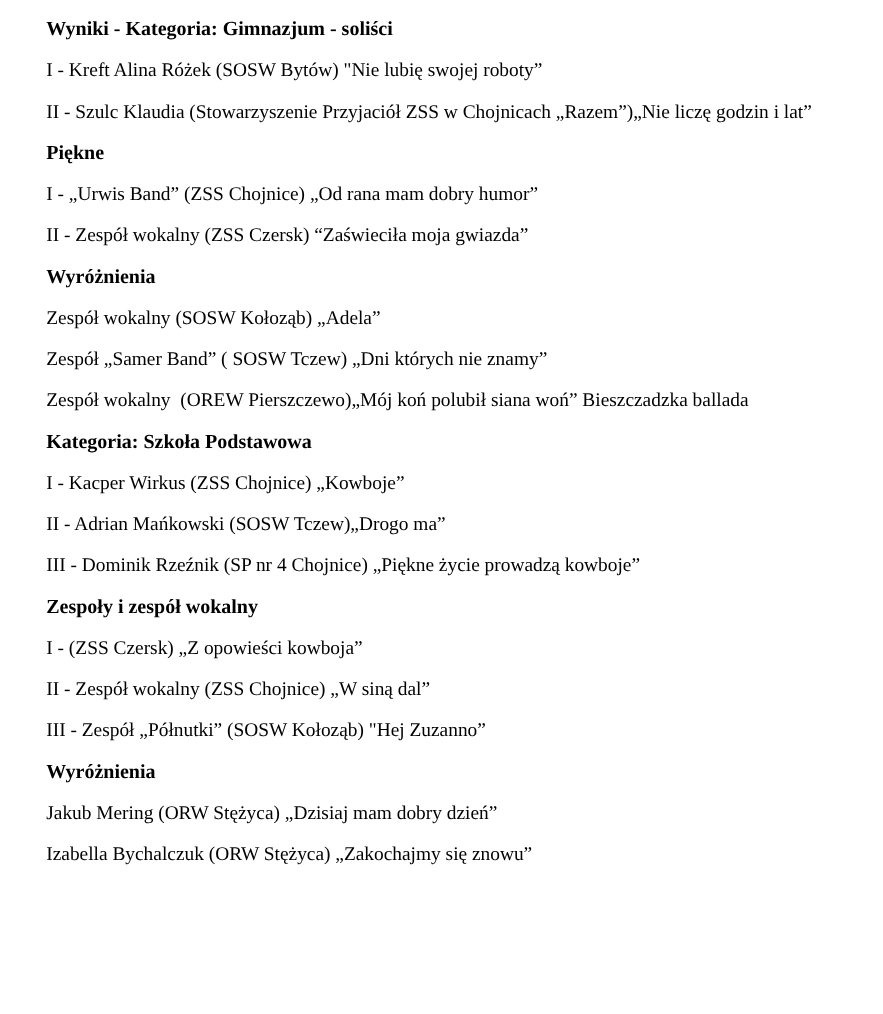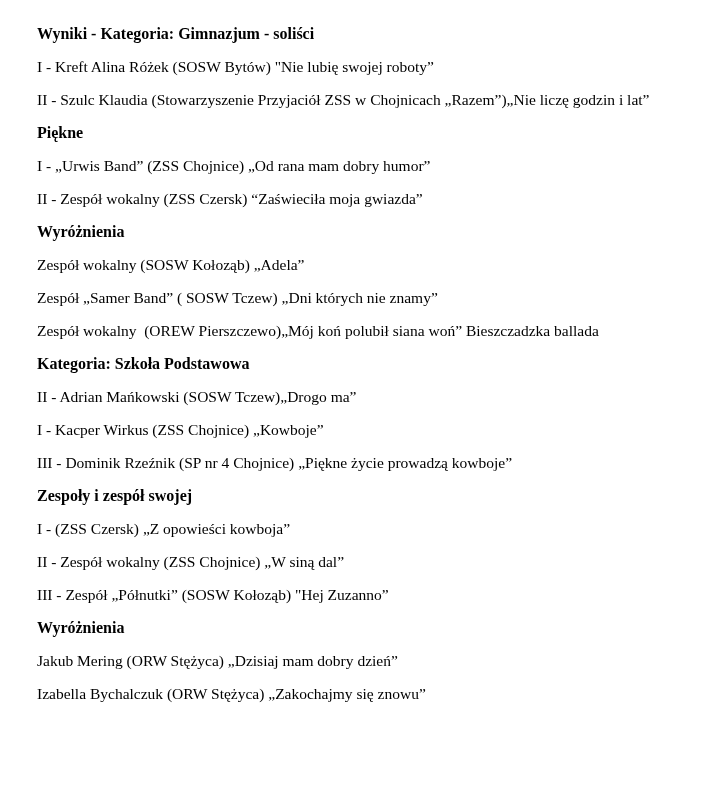--- a/index.html
+++ b/index.html
@@ -9,21 +9,21 @@
   }
   body {
     width: 706px;
     height: 811px;
     overflow: hidden;
   }
   .page {
     box-sizing: border-box;
     width: 706px;
     height: 811px;
-    padding: 24px 8px 0 37px;
+    padding: 14px 8px 0 37px;
     font-family: "Liberation Serif", "DejaVu Serif", serif;
     font-size: 15.5px;
     color: #000000;
   }
   .page p {
     margin: 0 0 13px 0;
     line-height: 20px;
     white-space: pre; 
   }
   .heading {
@@ -43,25 +43,25 @@
   <p class="heading">Piękne</p>
   <p class="line">I - „Urwis Band” (ZSS Chojnice) „Od rana mam dobry humor”</p>
   <p class="line">II - Zespół wokalny (ZSS Czersk) “Zaświeciła moja gwiazda”</p>
 
   <p class="heading">Wyróżnienia</p>
   <p class="line">Zespół wokalny (SOSW Kołoząb) „Adela”</p>
   <p class="line">Zespół „Samer Band” ( SOSW Tczew) „Dni których nie znamy”</p>
   <p class="line">Zespół wokalny  (OREW Pierszczewo)„Mój koń polubił siana woń” Bieszczadzka ballada</p>
 
   <p class="heading">Kategoria: Szkoła Podstawowa</p>
+  <p class="line">I - Kacper Wirkus (ZSS Chojnice) „Kowboje”</p>
   <p class="line">II - Adrian Mańkowski (SOSW Tczew)„Drogo ma”</p>
-  <p class="line">I - Kacper Wirkus (ZSS Chojnice) „Kowboje”</p>
   <p class="line">III - Dominik Rzeźnik (SP nr 4 Chojnice) „Piękne życie prowadzą kowboje”</p>
 
-  <p class="heading">Zespoły i zespół swojej</p>
+  <p class="heading">Zespoły i zespół wokalny</p>
   <p class="line">I - (ZSS Czersk) „Z opowieści kowboja”</p>
   <p class="line">II - Zespół wokalny (ZSS Chojnice) „W siną dal”</p>
   <p class="line">III - Zespół „Półnutki” (SOSW Kołoząb) "Hej Zuzanno”</p>
 
   <p class="heading">Wyróżnienia</p>
   <p class="line">Jakub Mering (ORW Stężyca) „Dzisiaj mam dobry dzień”</p>
   <p class="line">Izabella Bychalczuk (ORW Stężyca) „Zakochajmy się znowu”</p>
 
 </div>
 

